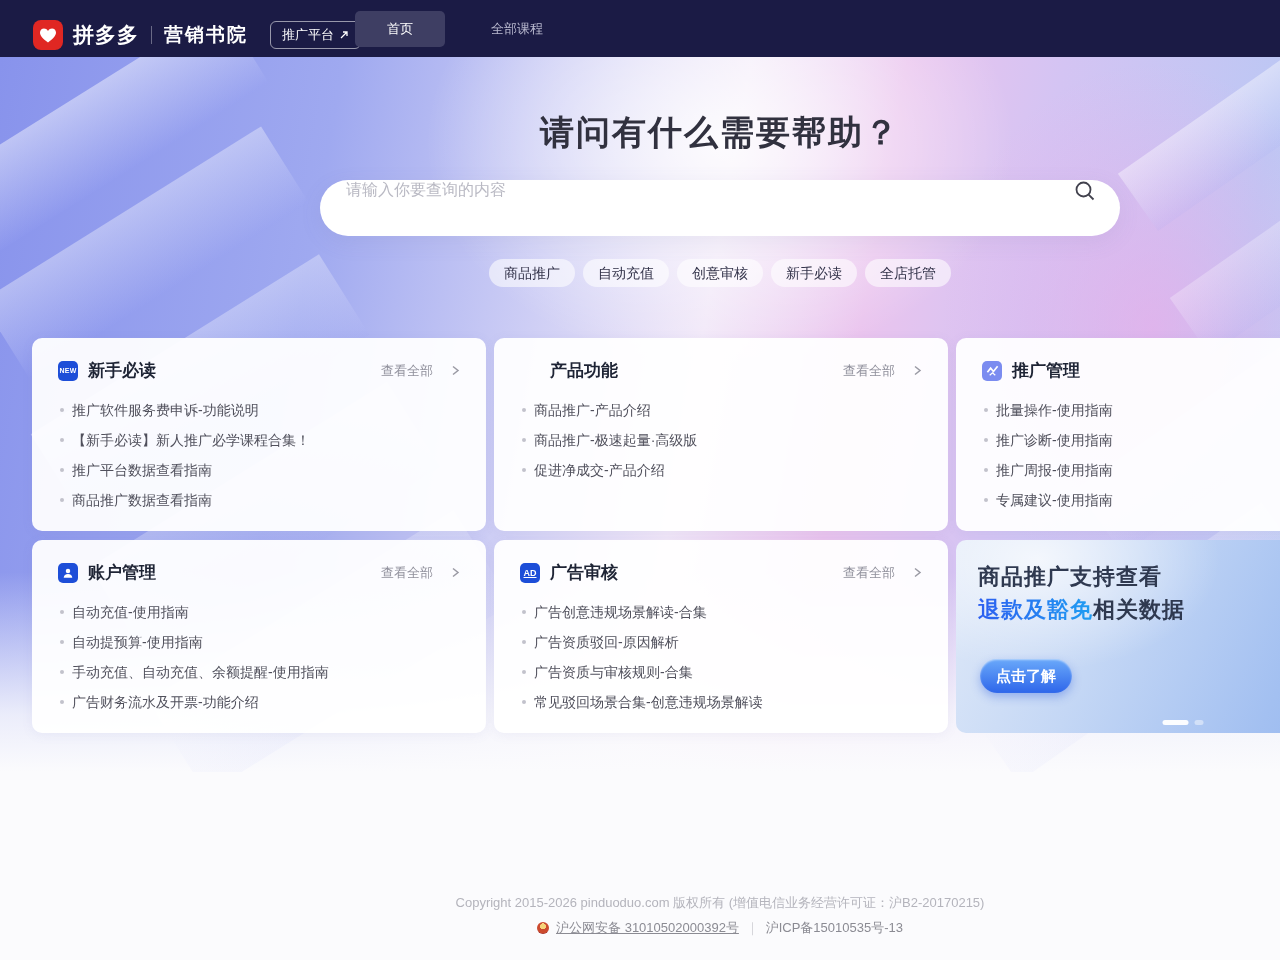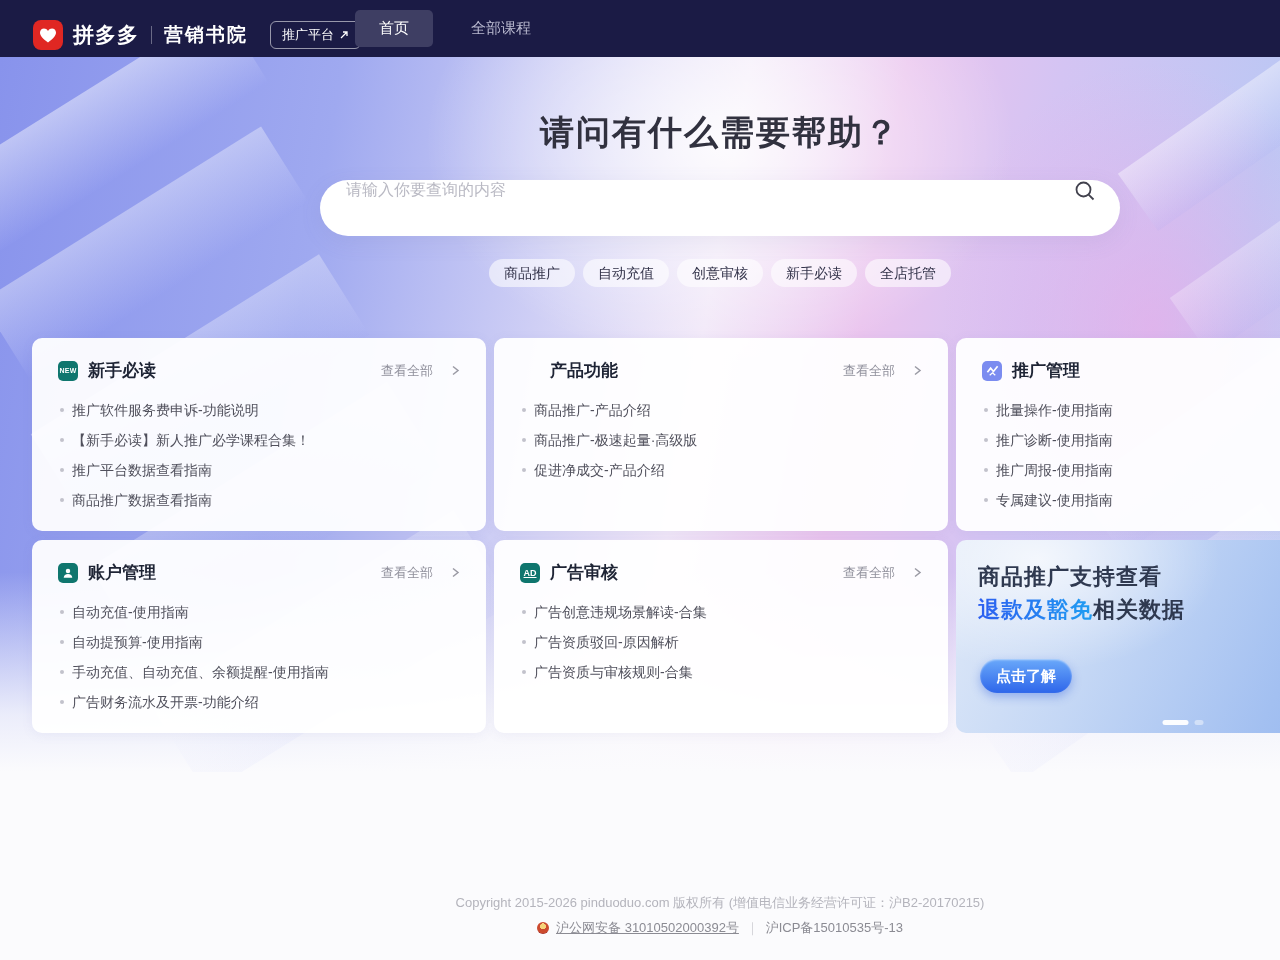--- a/index.html
+++ b/index.html
@@ -9,21 +9,21 @@
 
   
   .navbar{position:absolute;top:0;left:0;width:1440px;height:57px;background:#1b1b45;z-index:9;}
   .brand-wrap{position:absolute;left:33px;top:0;height:69px;display:flex;align-items:center;}
   .logo{width:30px;height:30px;background:#e02723;border-radius:8px;display:flex;align-items:center;justify-content:center;}
   .brand{margin-left:10px;color:#fff;font-size:21px;font-weight:bold;letter-spacing:1px;}
   .brand-divider{margin:0 12px;width:1px;height:18px;background:rgba(255,255,255,0.35);}
   .sub-brand{color:#fff;font-size:19px;font-weight:bold;letter-spacing:2px;}
   .platform-btn{margin-left:22px;display:flex;align-items:center;gap:5px;border:1px solid rgba(255,255,255,0.55);border-radius:6px;padding:4px 11px;color:#fff;font-size:13px;cursor:pointer;}
   .nav-links{position:absolute;left:355px;top:0;height:57px;display:flex;align-items:center;gap:14px;}
-  .nav-item{font-size:15px;color:#b9b9cf;padding:9px 24px;border-radius:5px;cursor:pointer;}
+  .nav-item{font-size:13px;color:#b9b9cf;padding:9px 32px;border-radius:5px;cursor:pointer;}
   .nav-item.active{background:#3e3e63;color:#fff;}
 
   
   .hero-bg{position:absolute;top:57px;left:0;width:1440px;height:715px;overflow:hidden;
     background:
       linear-gradient(180deg, rgba(251,251,253,0) 72%, rgba(251,251,253,0.85) 92%, #fbfbfd 100%),
       radial-gradient(ellipse 420px 320px at 50% 12%, rgba(255,255,255,0.85), rgba(255,255,255,0) 70%),
       radial-gradient(ellipse 300px 380px at 80% 38%, rgba(244,166,230,0.55), rgba(244,166,230,0) 70%),
       linear-gradient(100deg,#8893ec 0%,#9fa9f0 22%,#d8d6f6 40%,#f1e7f8 48%,#eac4ee 58%,#d4c4f3 68%,#bdc7f4 82%,#c7d5f6 100%);}
   .stair{position:absolute;background:linear-gradient(180deg,rgba(255,255,255,0.45),rgba(150,160,245,0.10));}
@@ -44,21 +44,21 @@
   .searchbar input::placeholder{color:#b9b9c3;}
   .search-icon{margin-right:24px;display:flex;cursor:pointer;}
   .tags{position:absolute;top:259px;left:0;width:1440px;display:flex;justify-content:center;gap:8px;z-index:2;}
   .tag{height:28px;line-height:28px;padding:0 15px;border-radius:14px;background:rgba(255,255,255,0.58);color:#33334a;font-size:14px;cursor:pointer;}
 
   
   .cards-row{position:absolute;left:32px;display:flex;gap:8px;z-index:3;}
   .row1{top:338px;} .row2{top:540px;}
   .card{width:454px;height:193px;background:rgba(255,255,255,0.94);border-radius:10px;box-shadow:0 2px 12px rgba(110,120,180,0.08);flex:none;}
   .card-header{display:flex;align-items:center;padding:21px 26px 0 26px;}
-  .card-icon{width:20px;height:20px;border-radius:5px;margin-right:10px;background:#0f766e;color:#fff;display:flex;align-items:center;justify-content:center;flex:none;}
+  .card-icon{width:20px;height:20px;border-radius:5px;margin-right:10px;background:#1d4ed8;color:#fff;display:flex;align-items:center;justify-content:center;flex:none;}
   .icon-new{font-size:7px;font-weight:bold;letter-spacing:.3px;}
   .icon-ad{font-size:9px;font-weight:bold;text-decoration:underline;}
   .icon-chart{background:#7b8cf0;}
   .icon-hidden{visibility:hidden;}
   .card-title{font-size:17px;font-weight:bold;color:#1e2435;}
   .view-all{margin-left:auto;display:flex;align-items:center;gap:18px;color:#90909c;font-size:13px;cursor:pointer;}
   .card-list{margin:13px 0 0 0;padding:0 10px;list-style:none;}
   .card-list li{position:relative;height:30px;line-height:30px;padding-left:30px;font-size:14px;color:#50505c;white-space:nowrap;overflow:hidden;cursor:pointer;}
   .card-list li::before{content:"";position:absolute;left:18px;top:13px;width:4px;height:4px;border-radius:50%;background:#c2c2cc;}
 
@@ -238,20 +238,21 @@
           <span>查看全部</span>
           <svg width="9" height="11" viewBox="0 0 9 11">
                 <path d="M2 1.5 L7 5.5 L2 9.5" stroke="#9a9aa4" stroke-width="1.5" fill="none"></path>
               </svg>
         </span>
       </div>
       <ul class="card-list">
         <li>广告创意违规场景解读-合集</li>
         <li>广告资质驳回-原因解析</li>
         <li>广告资质与审核规则-合集</li>
+        <li>常见驳回场景合集-创意违规场景解读</li>
       </ul>
     </div>
 
     <div class="banner">
       <div class="banner-t1">商品推广支持查看</div>
       <div class="banner-t2">
         <span class="banner-hl">退款及豁免</span><span>相关数据</span>
       </div>
       <div class="banner-cta">点击了解</div>
       <div class="illus">

